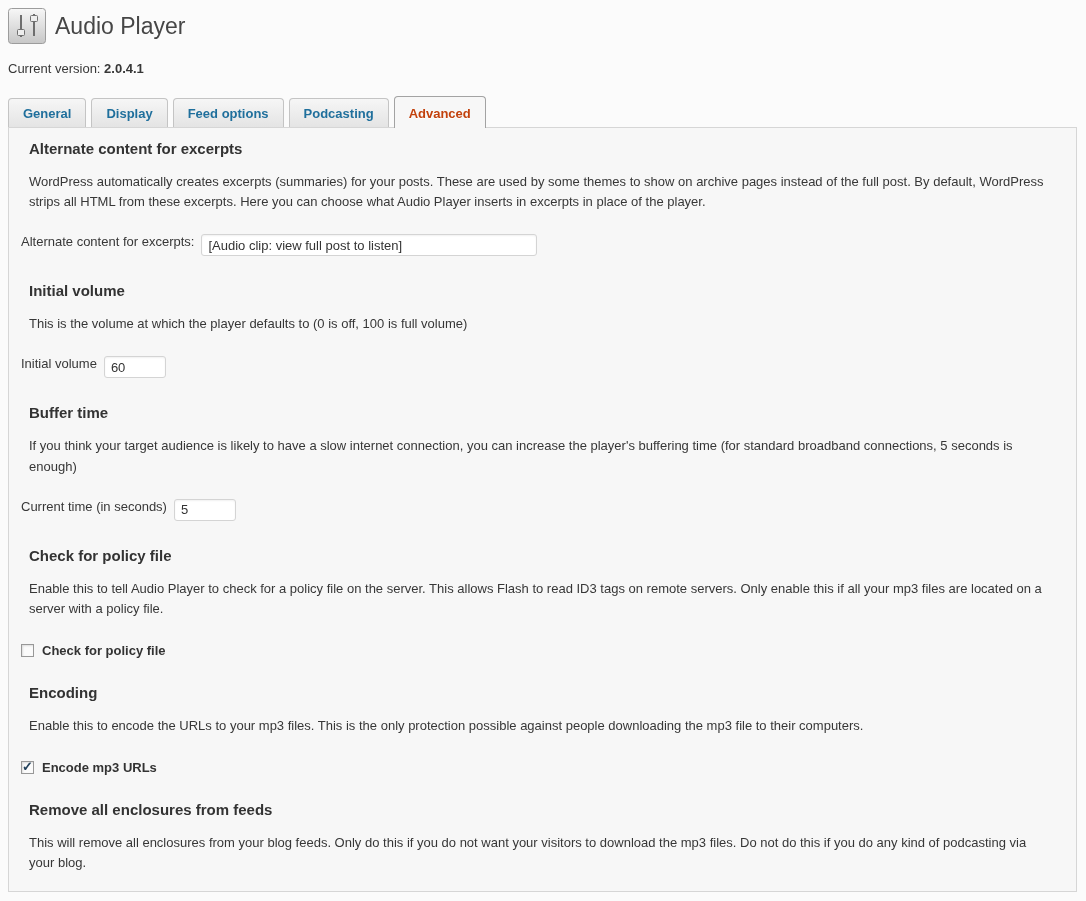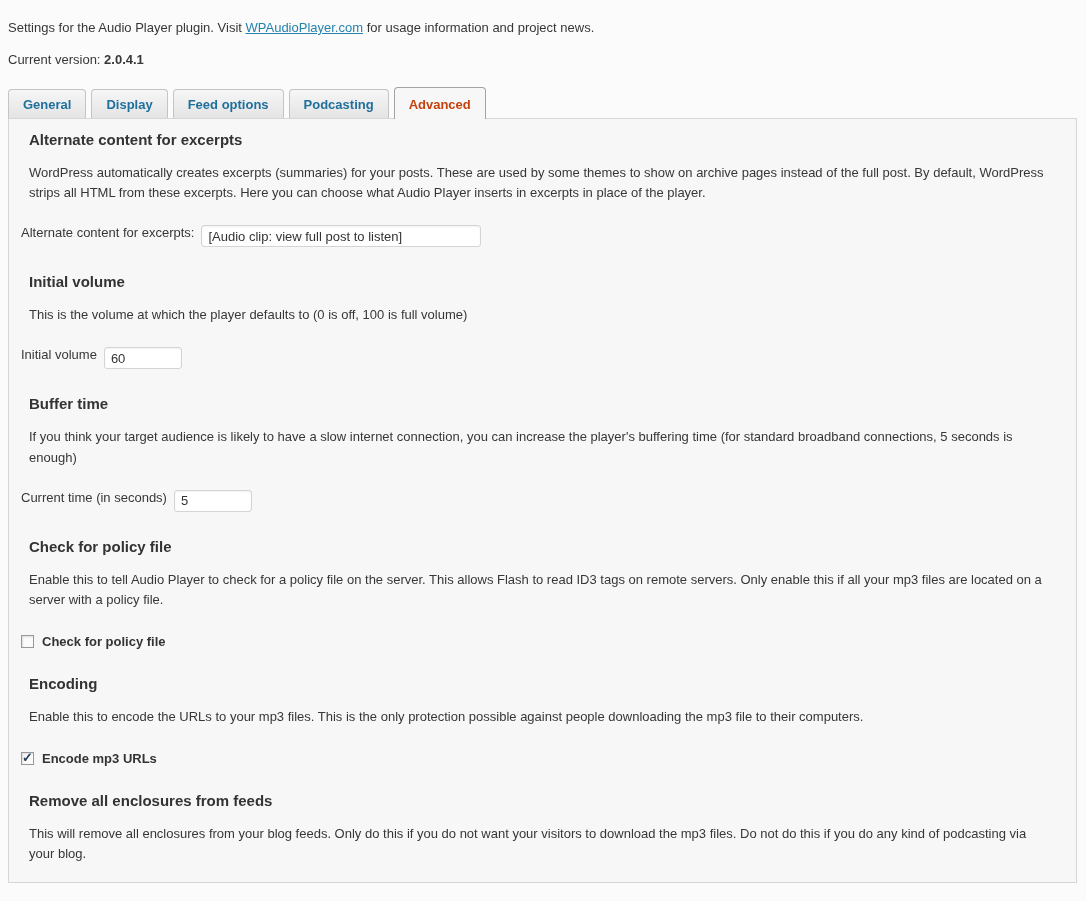--- a/index.html
+++ b/index.html
@@ -63,22 +63,22 @@
     margin: 22px 0 2px; display: flex; gap: 7px; font-size: 13px;
   }
   .control-row label { font-size: 13px; color: #373737; }
   input.text-input {
     font-family: "Liberation Sans", sans-serif;
     font-size: 13px; color: #333;
     padding: 3px 6px; height: 22px; box-sizing: border-box;
     background: #ffffff; border: 1px solid #d4d4d4; border-radius: 3px;
     box-shadow: inset 0 1px 2px rgba(0,0,0,0.06);
   }
-  .input-wide { width: 280px; }
-  .input-small { width: 78px; }
+  .input-wide { width: 336px; }
+  .input-small { width: 62px; }
 
   .checkbox-row { margin: 24px 0 4px; display: flex; align-items: center; gap: 8px; }
   .checkbox-row label { font-size: 13px; font-weight: bold; color: #333; }
   input[type="checkbox"] {
     -webkit-appearance: none; appearance: none;
     width: 13px; height: 13px; margin: 0;
     border: 1px solid #989898; background: #fbfbfb;
     box-shadow: inset 1px 1px 2px rgba(0,0,0,0.12);
     position: relative; cursor: pointer;
   }
@@ -86,22 +86,39 @@
     content: "\2713";
     position: absolute; top: -3px; left: 0;
     font-size: 13px; font-weight: bold; color: #24425c;
   }
 </style>
 </head>
 <body>
 
 <div class="wrap">
 
+  <div class="page-header">
+    <span class="icon32">
+      <svg width="38" height="36" viewBox="0 0 38 36">
+        <defs>
+          <linearGradient id="iconbg" x1="0" y1="0" x2="0" y2="1">
+            <stop offset="0" stop-color="#f7f7f7"></stop>
+            <stop offset="1" stop-color="#c7c7c7"></stop>
+          </linearGradient>
+        </defs>
+        <rect x="0.5" y="0.5" width="37" height="35" rx="3" fill="url(#iconbg)" stroke="#9c9c9c"></rect>
+        <rect x="12" y="7" width="2" height="22" fill="#6e6e6e"></rect>
+        <rect x="25" y="6" width="2" height="22" fill="#6e6e6e"></rect>
+        <rect x="9.5" y="21.5" width="7" height="6" rx="1" fill="#ededed" stroke="#707070"></rect>
+        <rect x="22.5" y="7.5" width="7" height="6" rx="1" fill="#ededed" stroke="#707070"></rect>
+      </svg>
+    </span>
+    <h1 class="page-title">Audio Player</h1>
+  </div>
 
-  <p class="intro"><span>Settings for the Audio Player plugin. Visit </span><a>WPAudioPlayer.com</a><span> for usage information and project news.</span></p>
 
   <p class="version"><span>Current version: </span><strong>2.0.4.1</strong></p>
 
   <div class="tabs">
     <a class="tab">General</a>
     <a class="tab">Display</a>
     <a class="tab">Feed options</a>
     <a class="tab">Podcasting</a>
     <a class="tab active">Advanced</a>
   </div>

